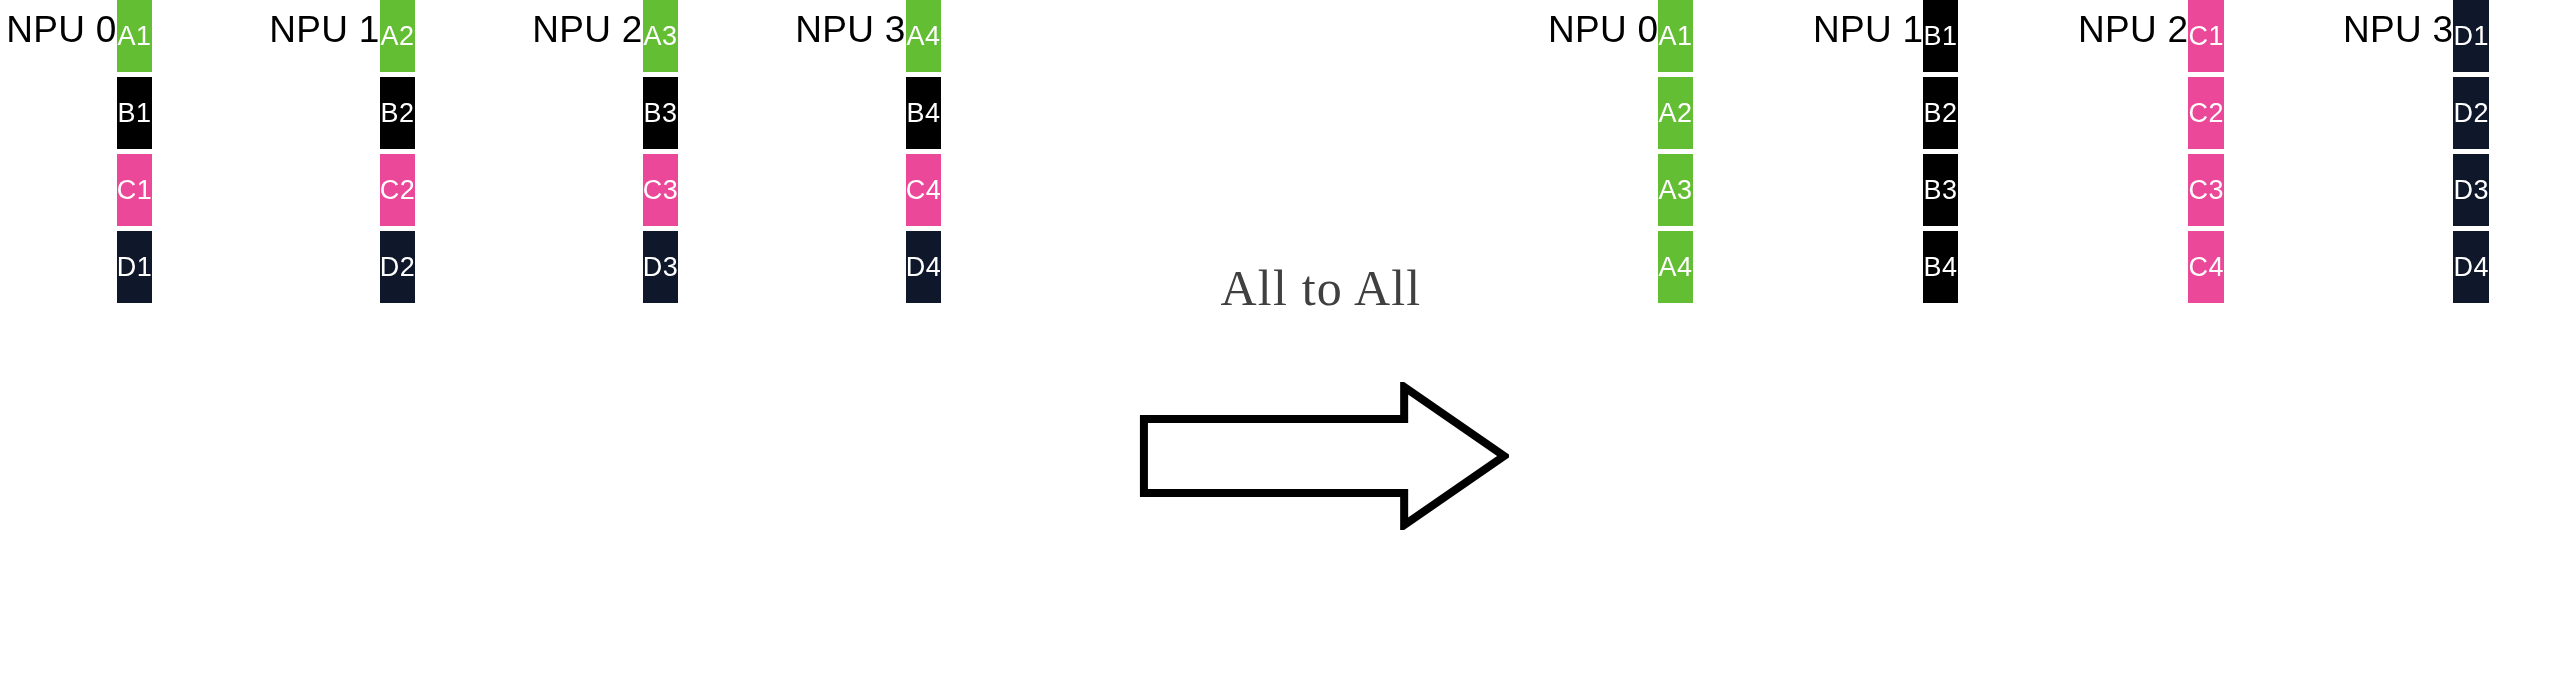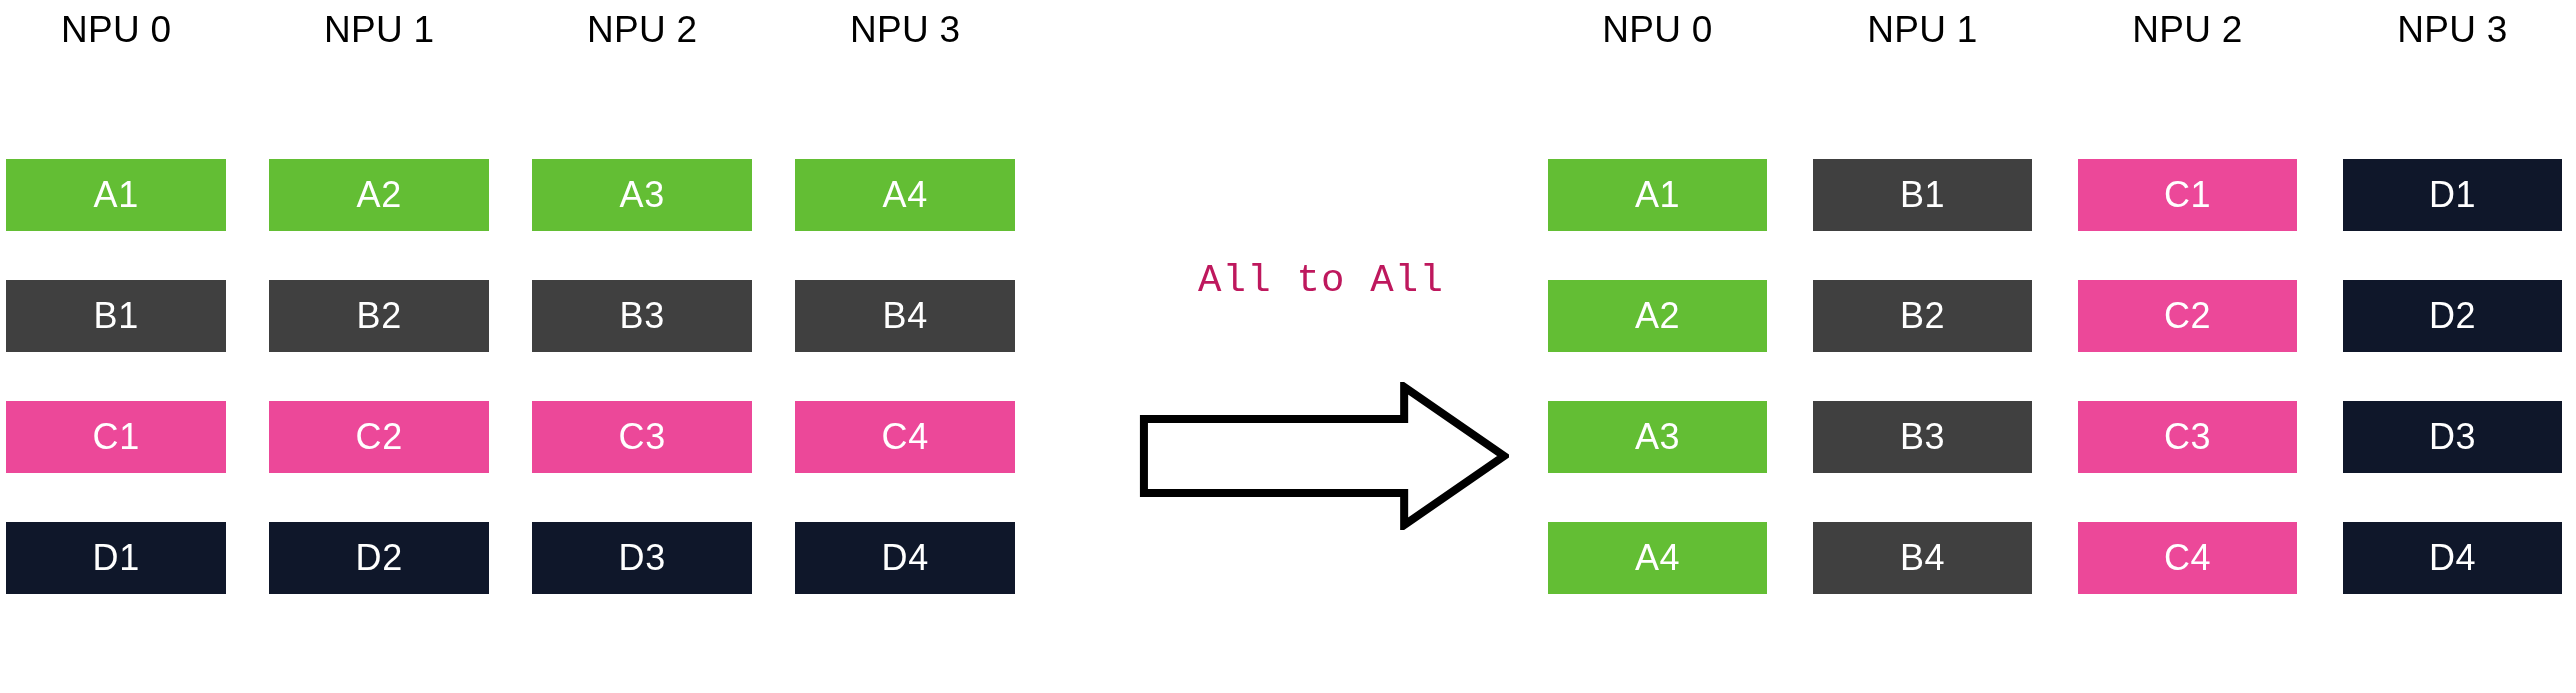--- a/index.html
+++ b/index.html
@@ -22,21 +22,21 @@
     top: 0;
     display: flex;
     flex-direction: row;
     height: 694px;
   }
   #group-left  { left: 6.2px;   width: 1024px; }
   #group-right { left: 1548px; width: 1024px; }
 
   .npu-column {
     display: flex;
-    flex-direction: column;
+    flex-direction: row;
     align-items: stretch;
   }
   
   #group-left .npu-column { width: 220px; margin-right: 43px; }
   #group-left .npu-column:last-child { margin-right: 0; }
 
   
   #group-right .npu-column { width: 219px; margin-right: 46px; }
   #group-right .npu-column:last-child { margin-right: 0; }
 
@@ -58,47 +58,46 @@
     display: flex;
     flex-direction: column;
     gap: 5px;
   }
   .chunk {
     height: 72px;
     display: flex;
     align-items: center;
     justify-content: center;
     color: #ffffff;
-    font-size: 36px;
+    font-size: 27px;
     letter-spacing: 0.6px;
     user-select: none;
-    margin-top: 44px;
   }
   .chunk.c-green  { background: #63BE34; }
-  .chunk.c-pink   { background: #404040; }
+  .chunk.c-pink   { background: #000000; }
   .chunk.c-orange { background: #ec4899; }
   .chunk.c-blue   { background: #0f172a; }
 
   
   #operation {
     position: absolute;
     left: 1105px;
     top: 259px;
     width: 432px;
     height: 296px;
   }
   #op-label {
     position: absolute;
     left: 0;
     top: 0;
     width: 432px;
     text-align: center;
-    font-size: 39px;
-    color: #be185d;
-    font-family: Liberation Mono, monospace;
+    font-size: 50px;
+    color: #404040;
+    font-family: Liberation Serif, serif;
     font-weight: 300;
     letter-spacing: 1.2px;
     white-space: nowrap;
   }
   #op-arrow {
     position: absolute;
     left: 34px;
     top: 123px;
   }
 </style>

